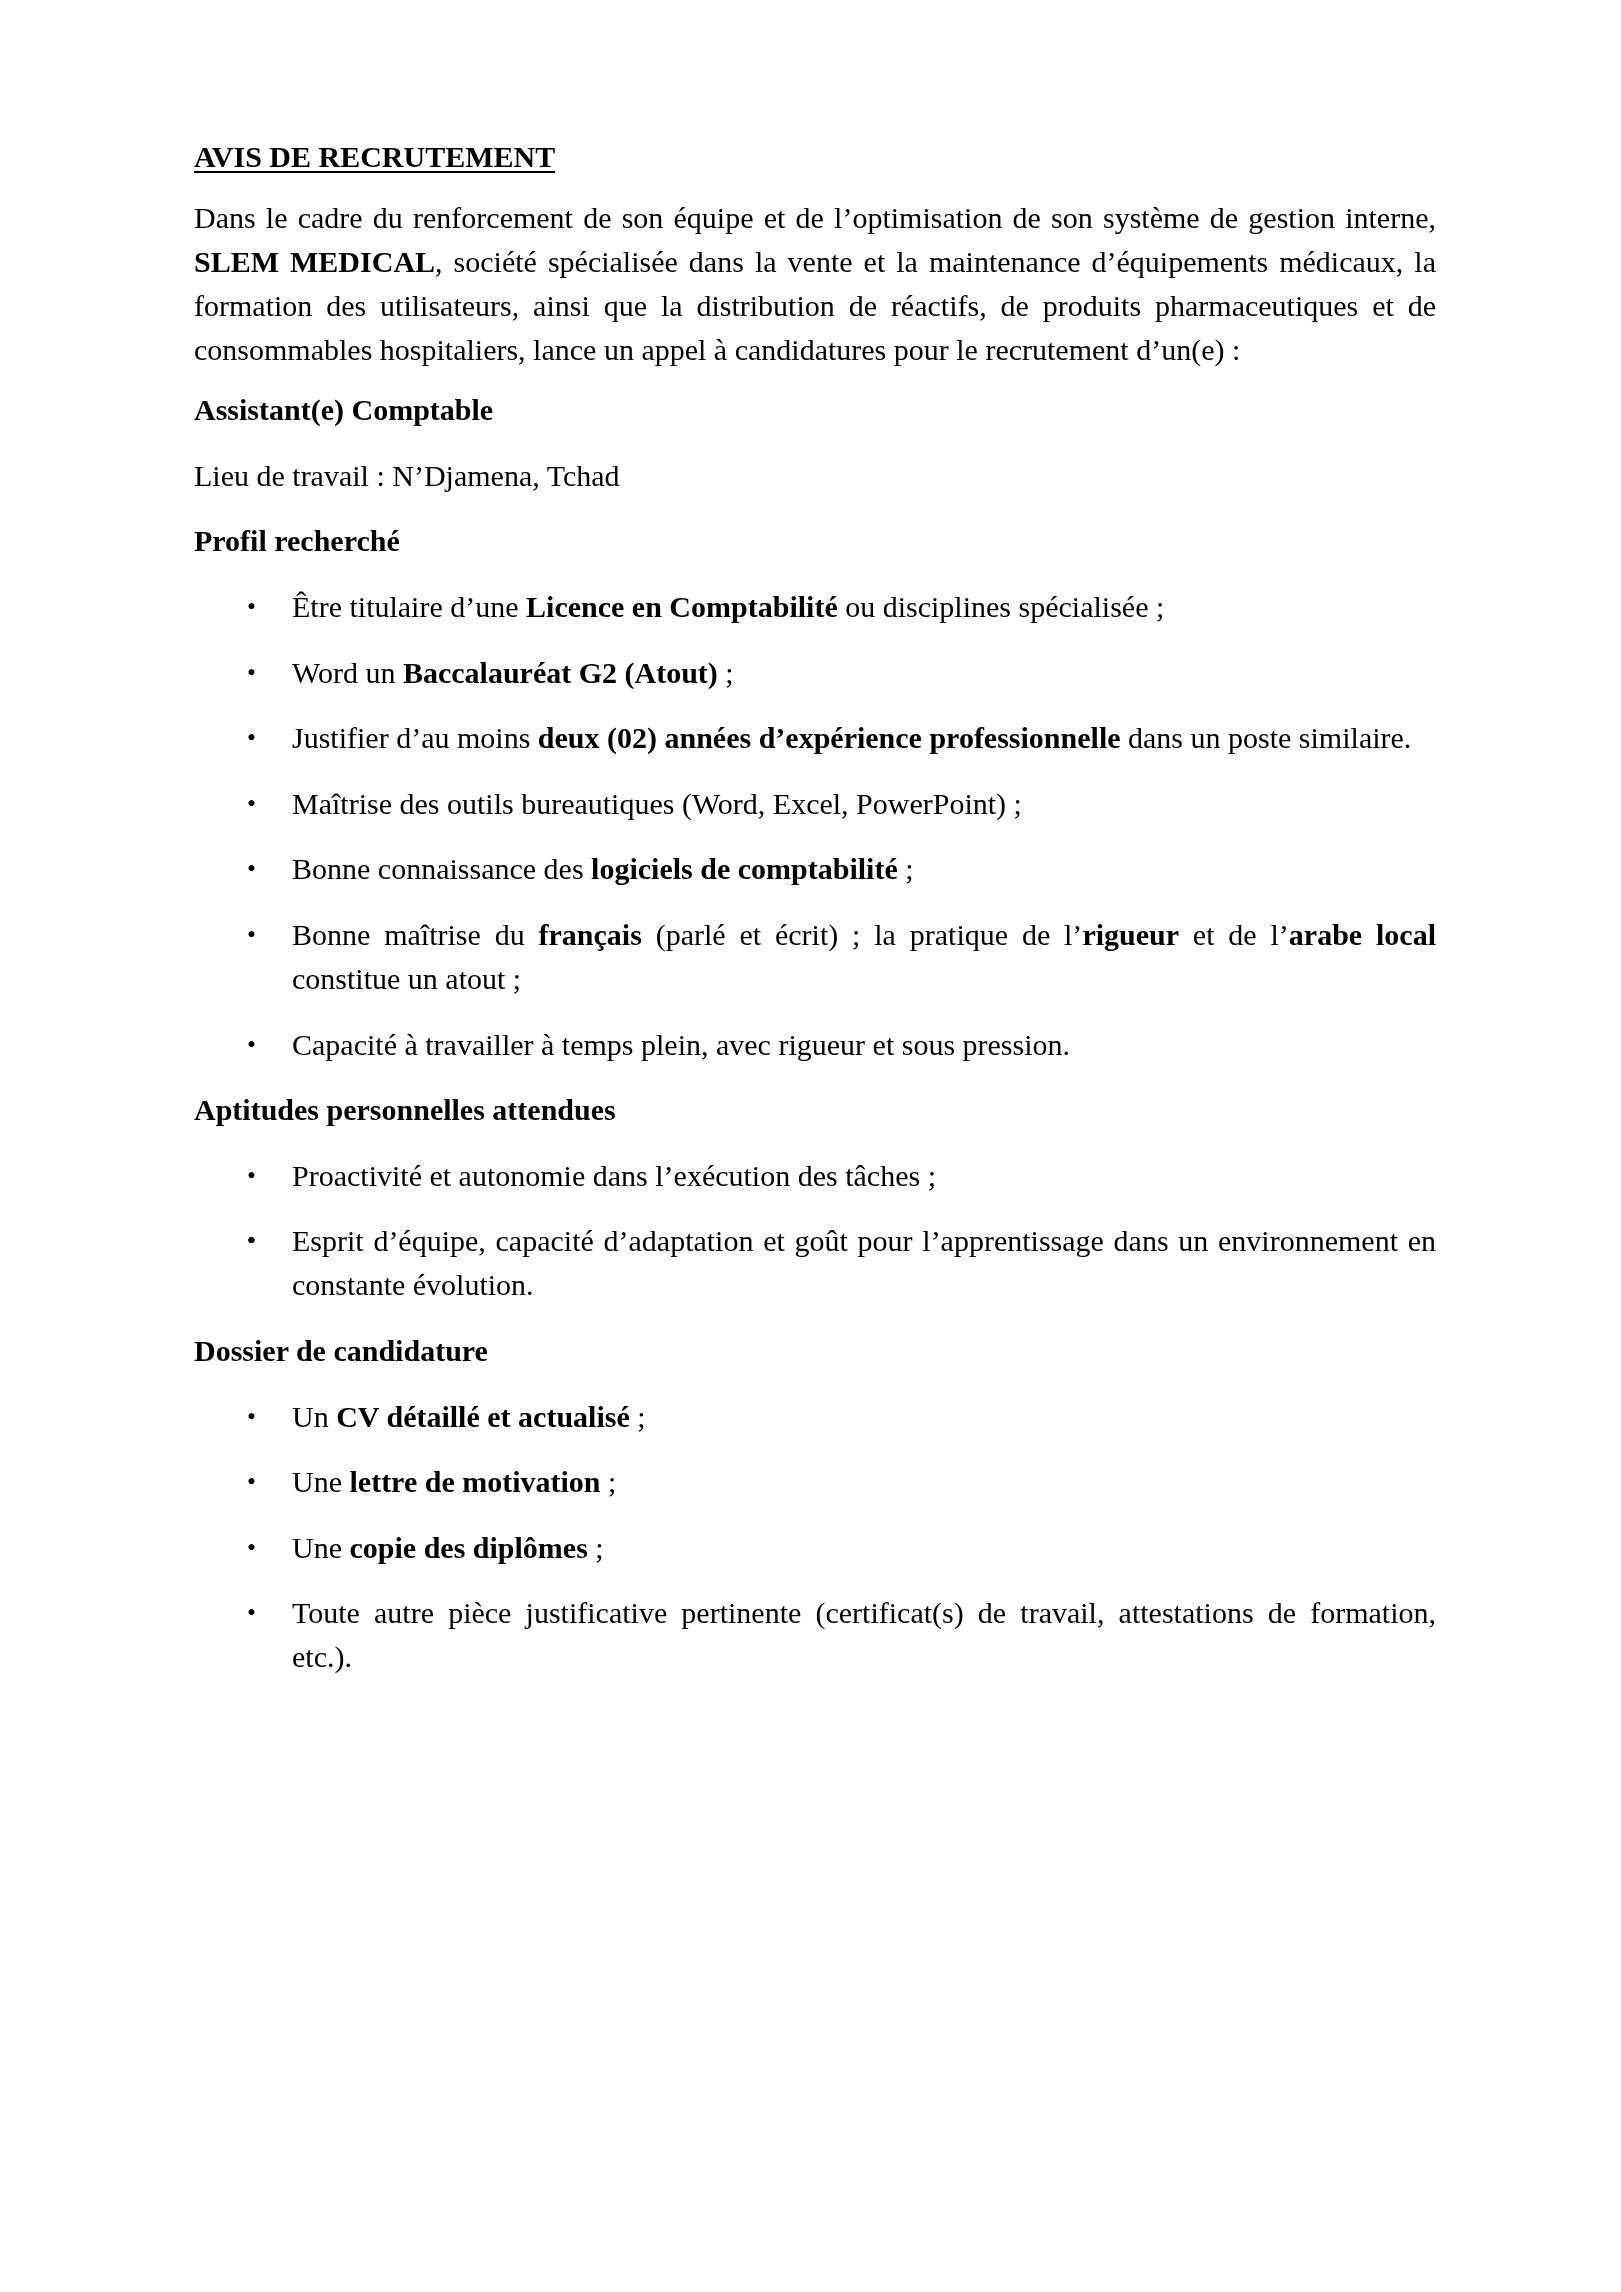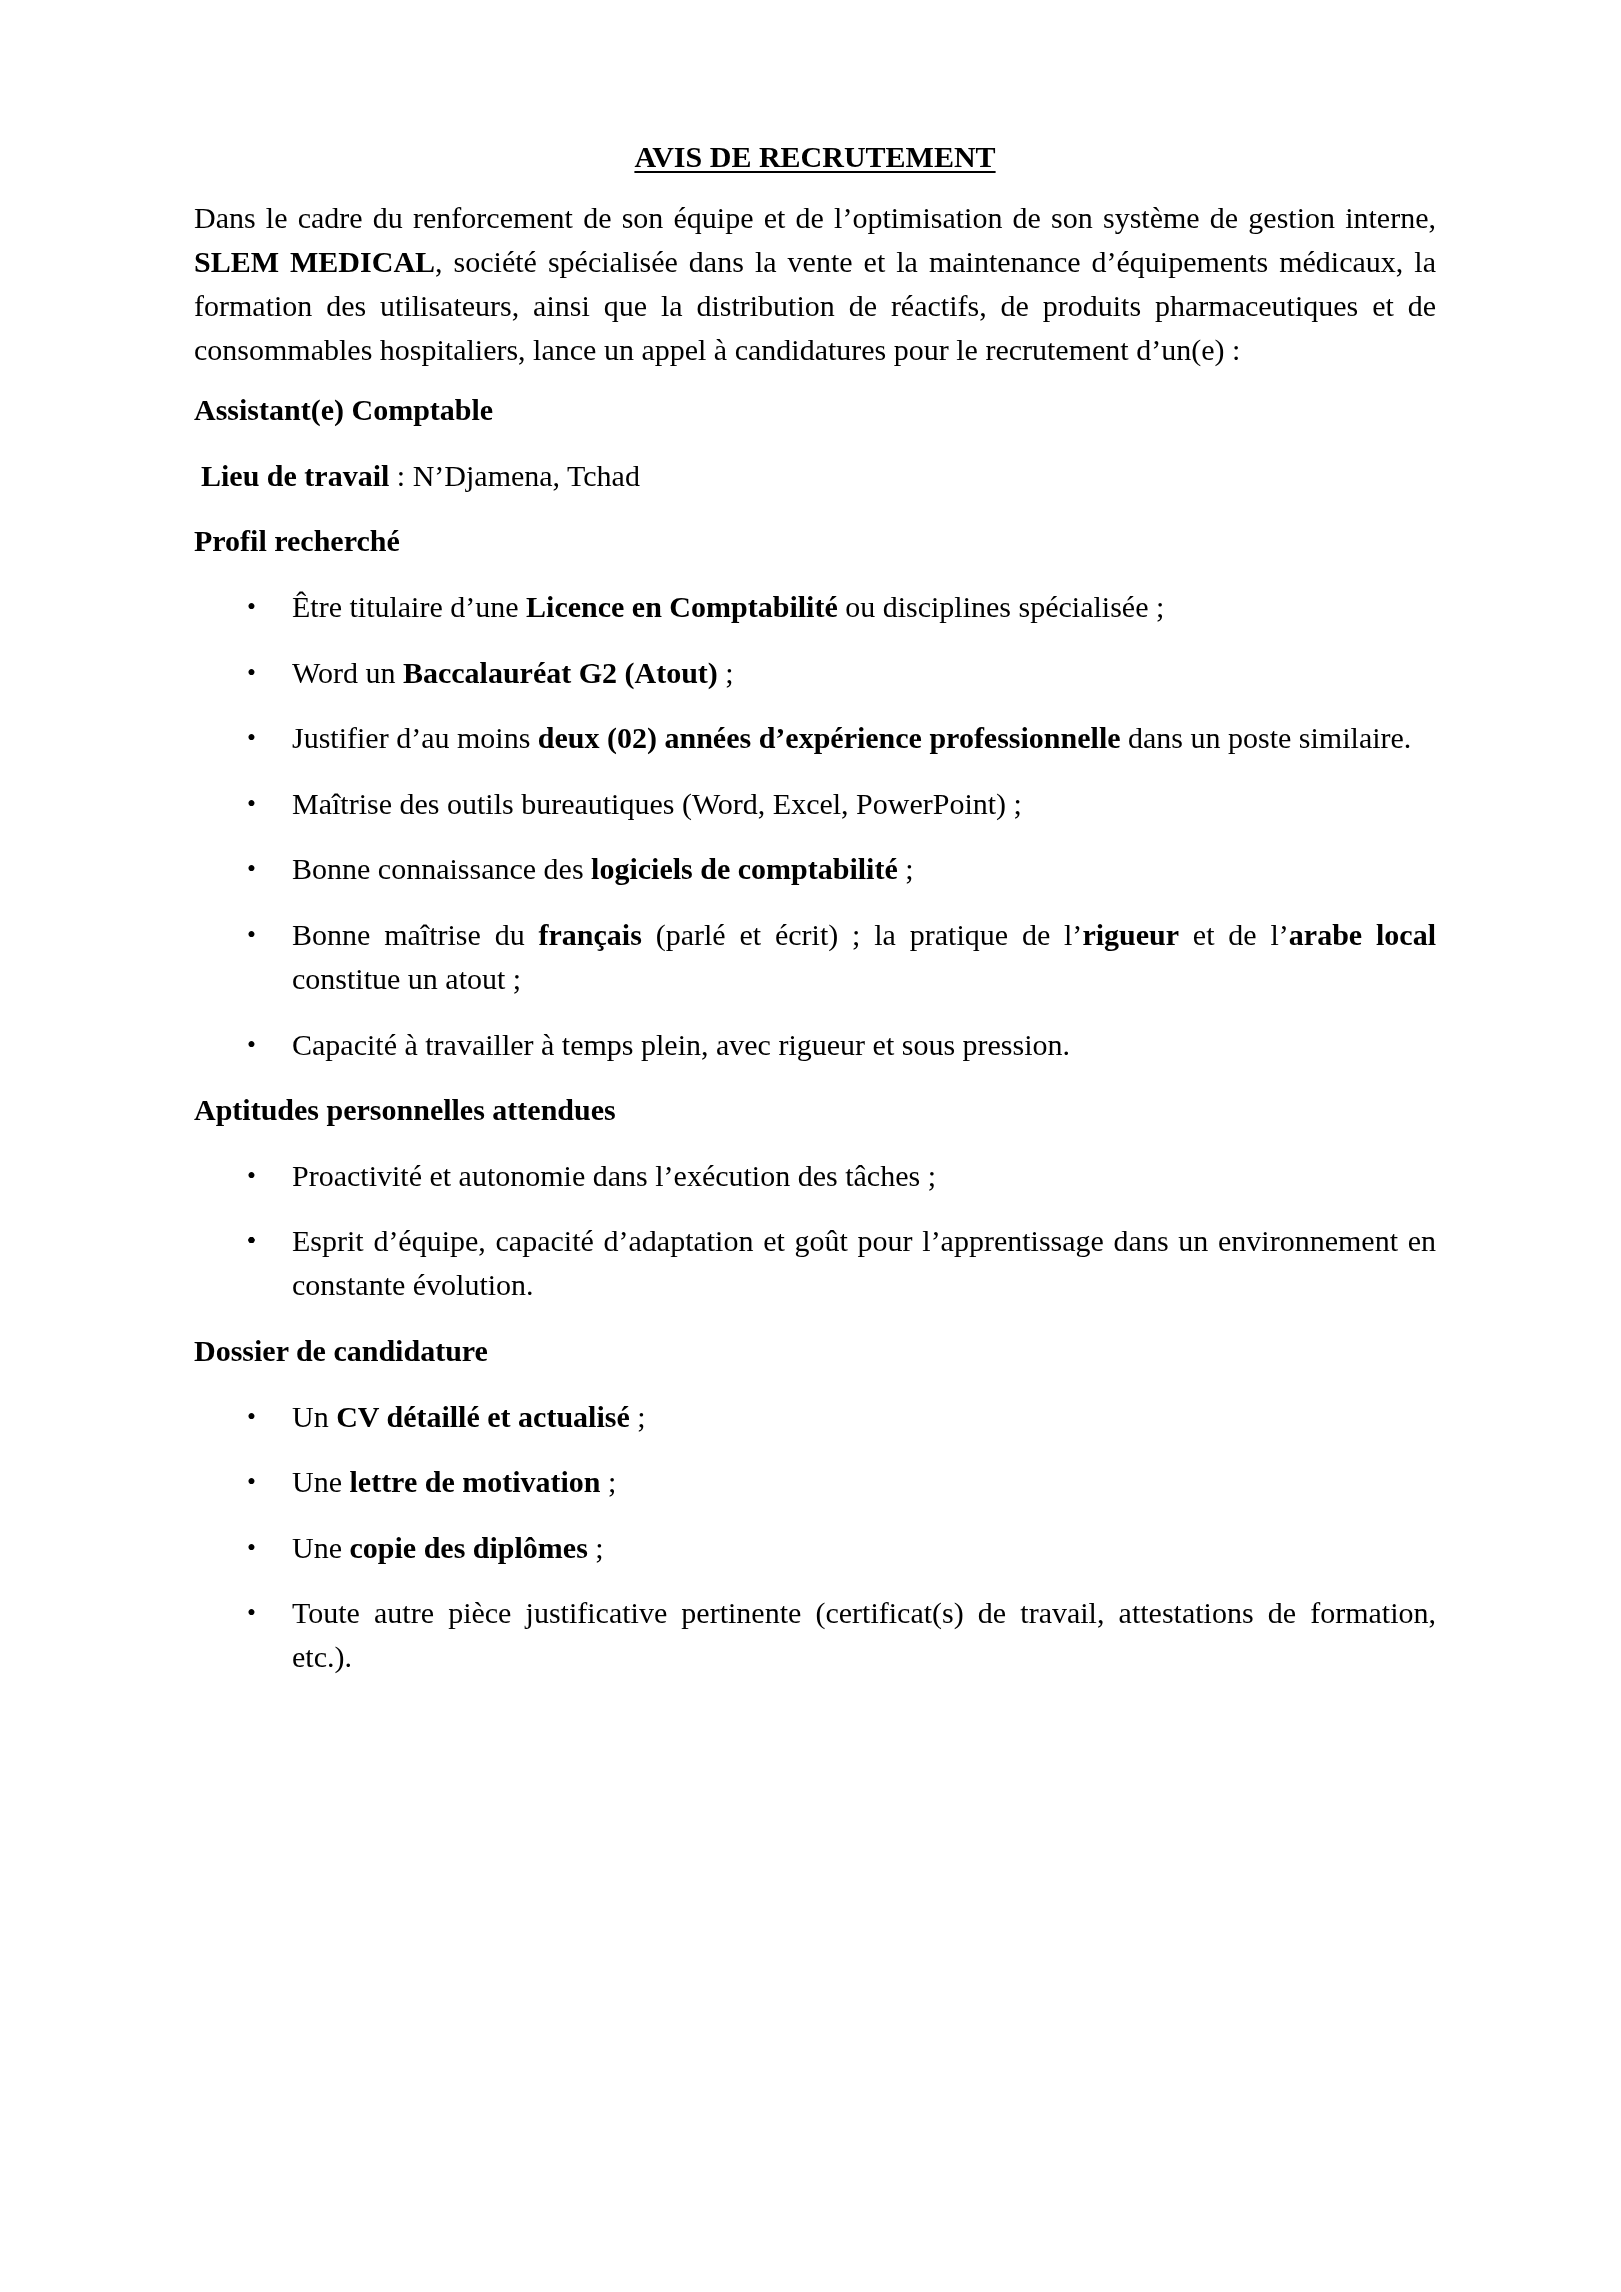--- a/index.html
+++ b/index.html
@@ -13,41 +13,41 @@
     }
     .page {
       position: absolute;
       left: 194px;
       top: 135px;
       width: 1242px;
       font-size: 30px;
       line-height: 44px;
     }
     .title {
-      text-align: center;
+      text-align: left;
       font-weight: bold;
       text-decoration: underline;
       text-underline-offset: 3.9px;
       text-decoration-thickness: 2px;
       margin: 0 0 17.6px 0;
       font-size: 30px;
       line-height: 43px;
     }
     .intro {
       text-align: justify;
       margin: 0 0 16.7px 0;
     }
     .heading {
       font-weight: bold;
       margin: 0 0 21.6px 0;
     }
     .line {
       margin: 0 0 21.6px 0;
     }
-    .line b { font-weight: bold; margin-left: 7px; }
+    .line b { font-weight: normal; }
     ul.bullets {
       list-style: none;
       margin: 0 0 21.6px 0;
       padding: 0;
     }
     ul.bullets li {
       position: relative;
       padding-left: 98px;
       margin: 0 0 21.6px 0;
       text-align: justify;

